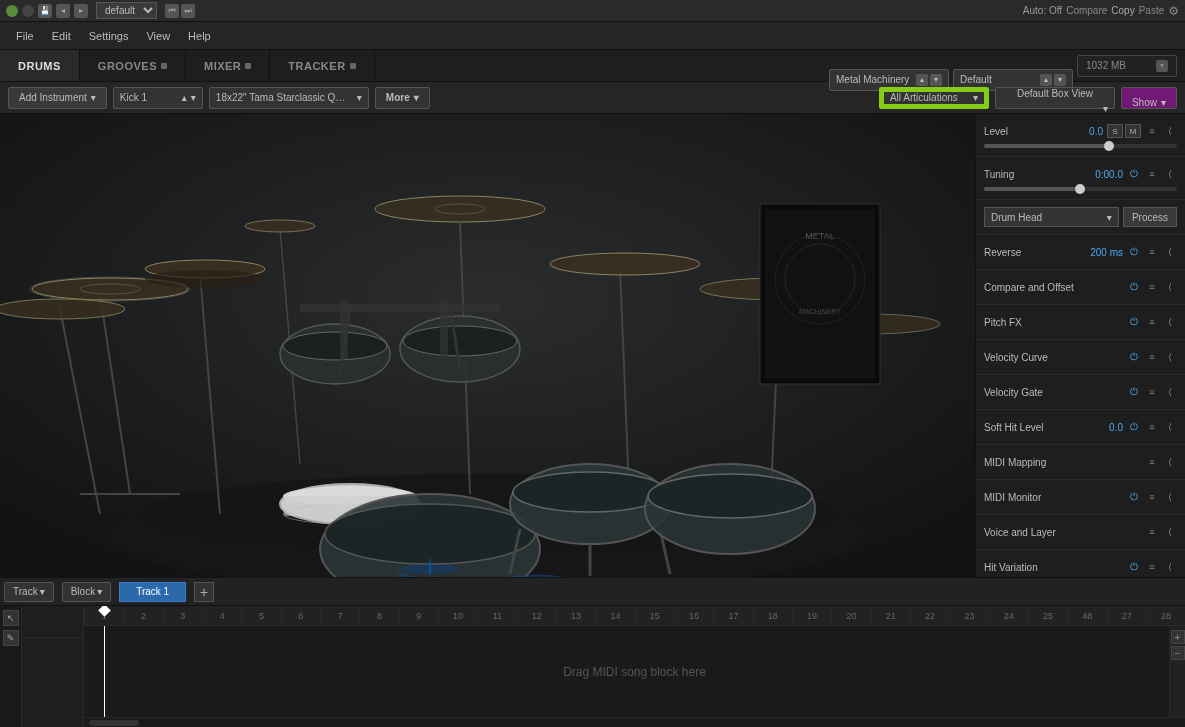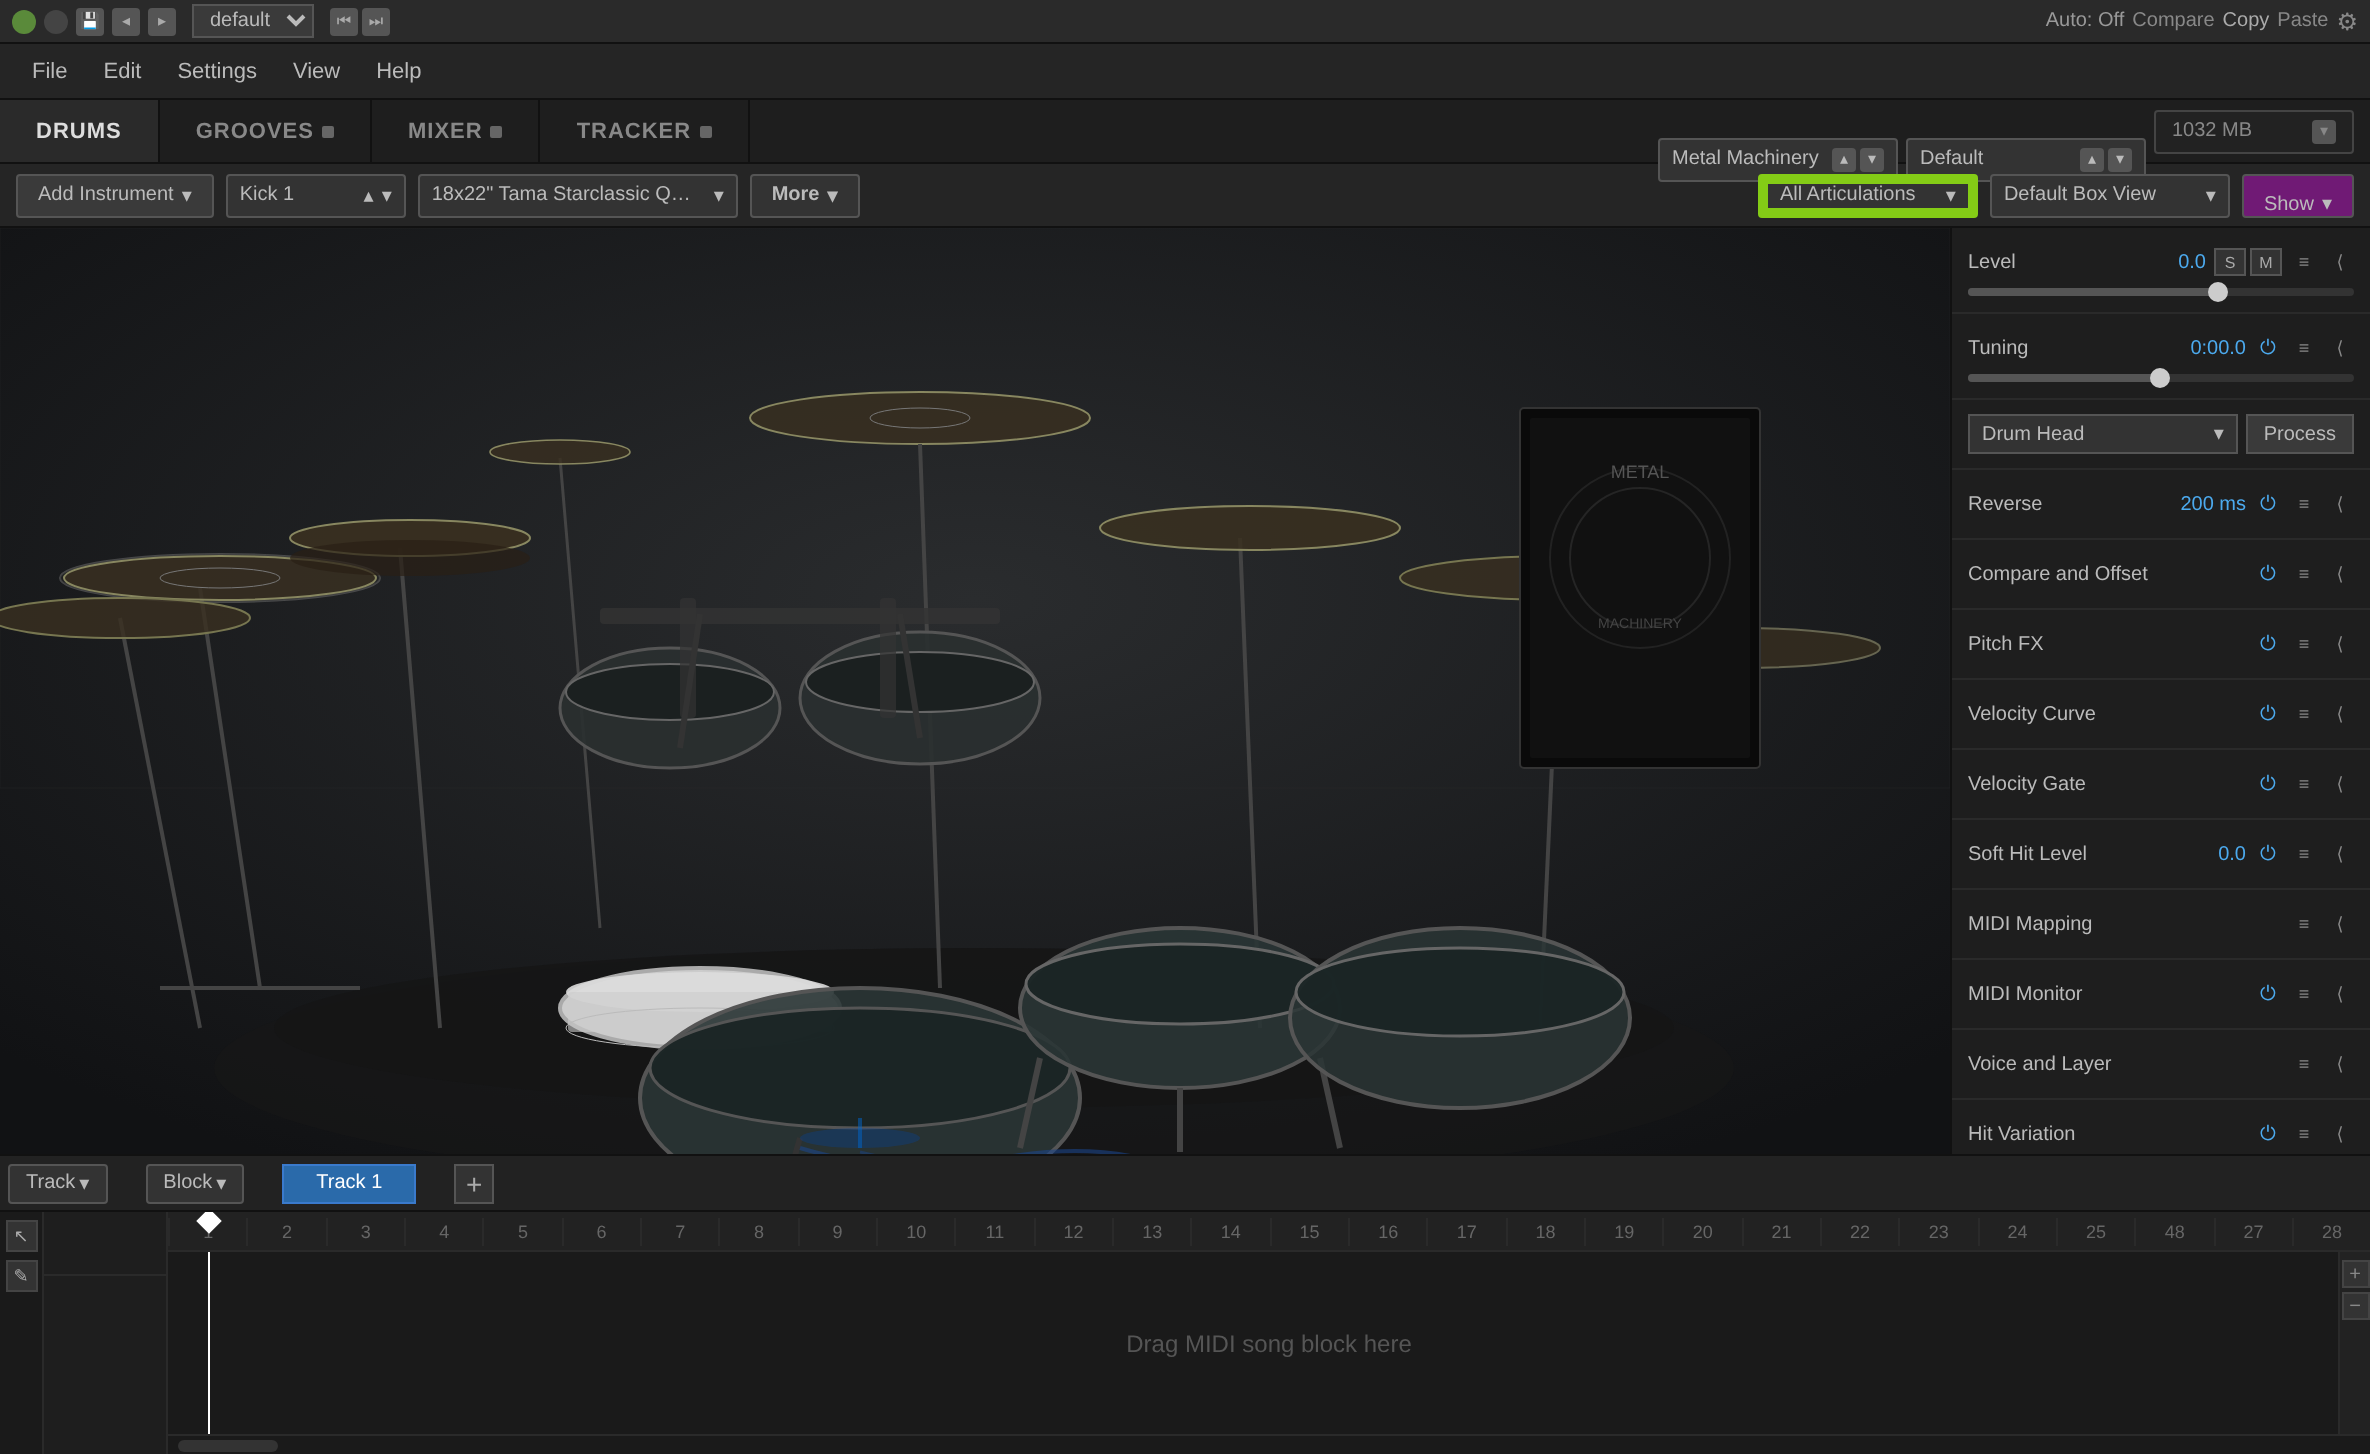--- a/index.html
+++ b/index.html
@@ -252,20 +252,21 @@
       border: 1px solid #555;
       color: #bbb;
       height: 22px;
       padding: 0 6px;
       font-size: 10px;
       display: flex;
       align-items: center;
       gap: 4px;
       border-radius: 2px;
       min-width: 120px;
+      flex-direction: column;
     }
     .show-btn {
       background: #701a75;
       border: 1px solid #555;
       color: #bbb;
       height: 22px;
       padding: 0 10px;
       font-size: 10px;
       display: flex;
       align-items: flex-end;
@@ -418,21 +419,21 @@
       border-top: 1px solid #111;
       display: flex;
       flex-direction: column;
     }
     .track-controls-bar {
       height: 28px;
       background: #222;
       display: flex;
       align-items: center;
       padding: 0 4px;
-      gap: 19px;
+      gap: 8px;
       border-bottom: 1px solid #111;
     }
     .track-btn {
       background: #333;
       border: 1px solid #555;
       color: #bbb;
       font-size: 10px;
       padding: 2px 8px;
       height: 20px;
       display: flex;

